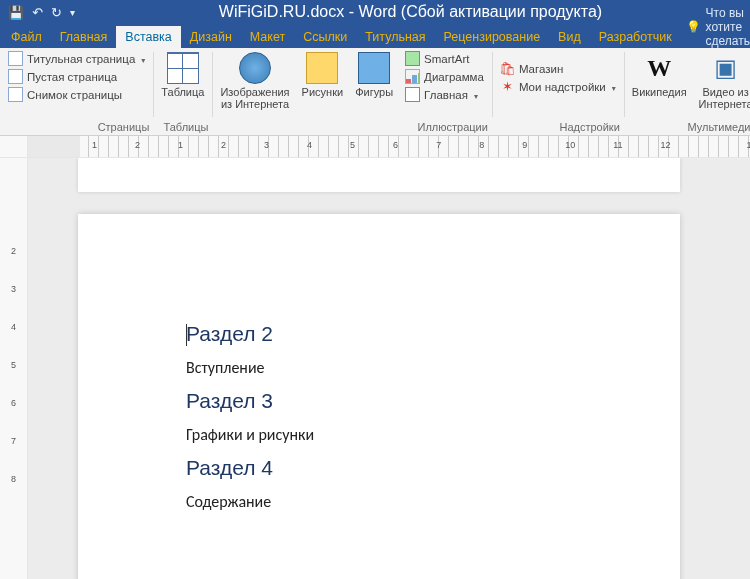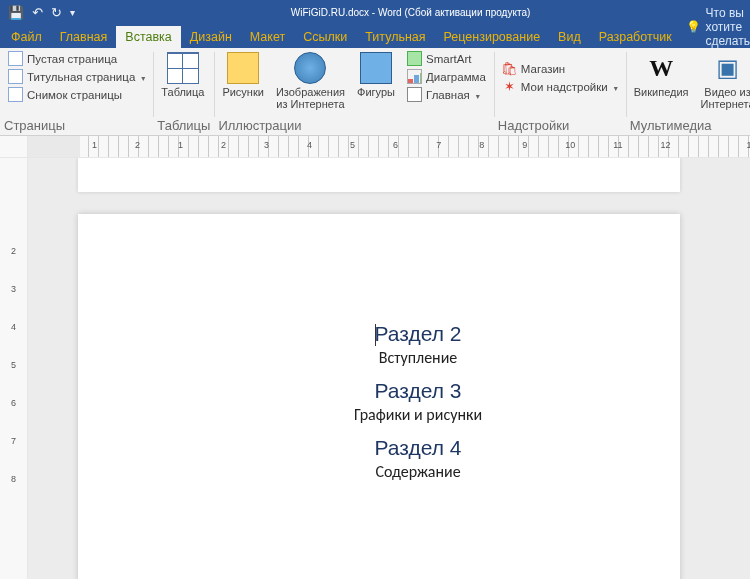--- a/index.html
+++ b/index.html
@@ -17,39 +17,39 @@
     background: #2b579a;
     color: #fff;
     height: 24px;
     display: flex;
     align-items: center;
     padding: 0 4px;
     font-size: 12px;
   }
   .qat { display: flex; align-items: center; gap: 8px; padding-left: 4px; }
   .qat .glyph { font-size: 13px; opacity: .9; }
-  .title-center { flex: 1; text-align: center; font-size: 10px; }
+  .title-center { flex: 1; text-align: center; font-size: 16px; }
   
   .tabs-bar {
     background: #2b579a;
     display: flex;
     align-items: flex-end;
     height: 24px;
     padding-left: 2px;
     font-size: 12.5px;
   }
   .tab {
     color: #eab308;
     padding: 4px 9px 4px;
     cursor: default;
     white-space: nowrap;
   }
   .tab.active {
     background: #f3f3f3;
-    color: #4d7c0f;
+    color: #0369a1;
   }
   .tell-me {
     margin-left: auto;
     display: flex;
     align-items: center;
     gap: 4px;
     padding: 0 6px;
     color: #d9e6f7;
     font-size: 12px;
   }
@@ -70,22 +70,22 @@
   }
   .group + .group::before {
     content: "";
     position: absolute;
     left: 0; top: 4px; bottom: 18px;
     width: 1px;
     background: #d9d9d9;
   }
   .group-body { display: flex; align-items: flex-start; gap: 4px; height: 68px; }
   .group-label {
-    text-align: left;
-    font-size: 13px;
+    text-align: right;
+    font-size: 11px;
     color: #6a6a6a;
     padding-bottom: 2px;
   }
   .vitem {
     display: flex; flex-direction: column; align-items: center;
     padding: 2px 4px; gap: 2px; min-width: 46px;
     font-size: 11px; color: #444; text-align: center; line-height: 1.1;
   }
   .vitem .big-icon {
     width: 32px; height: 32px;
@@ -128,27 +128,27 @@
   .ruler-corner{width:28px;border-right:1px solid #e6e6e6;height:100%;}
   .ruler-h{flex:1;position:relative;font-size:9px;color:#555;background:
     repeating-linear-gradient(to right,#c9c9c9 0,#c9c9c9 1px,transparent 1px,transparent 10px);
   }
   .ruler-h::before{content:"";position:absolute;left:0;top:0;height:100%;width:52px;background:#e9e9e9;}
   .ruler-h .nums{position:absolute;top:4px;left:0;display:flex;gap:38px;padding-left:26px;}
   
   .workspace{position:absolute;top:158px;left:0;right:0;bottom:0;background:#ececec;display:flex;}
   .vruler{width:28px;background:#f8f8f8;border-right:1px solid #e6e6e6;font-size:9px;color:#555;padding-top:50px;}
   .vruler div{height:38px;text-align:center;}
-  .canvas{flex:1;position:relative;overflow:hidden;text-align:center;}
+  .canvas{flex:1;position:relative;overflow:hidden;}
   .page-top{position:absolute;left:50px;right:70px;top:0;height:34px;background:#fff;box-shadow:0 0 4px rgba(0,0,0,.15);}
   .page-main{position:absolute;left:50px;right:70px;top:56px;bottom:-40px;background:#fff;box-shadow:0 0 6px rgba(0,0,0,.18);}
   .doc-content{padding:108px 30px 0 108px;}
   .h2{color:#1f3763;font-family:"Calibri Light","Segoe UI Light",sans-serif;font-size:21px;font-weight:400;margin-top:12px;}
   .h2:first-child{margin-top:0;}
-  .para{color:#222;font-size:16px;font-family:"Calibri","Segoe UI",sans-serif;margin-top:2px;}
+  .para{color:#222;font-size:16px;font-family:"Calibri","Segoe UI",sans-serif;margin-top:12px;}
   .cursor{border-left:1px solid #333;display:inline-block;height:22px;vertical-align:middle;margin-right:-1px;}
 </style>
 </head>
 <body>
 
 <div class="title-bar">
   <div class="qat">
     <span class="glyph" title="Сохранить">💾</span>
     <span class="glyph" title="Отменить">↶</span>
     <span class="glyph" title="Повторить">↻</span>
@@ -174,26 +174,26 @@
   </div>
 </div>
 
 <div class="ribbon">
 
   <div class="group">
     <div class="group-body">
       <div class="stack">
         <div class="hitem">
           <span class="sm-icon ic-page"></span>
-          <span>Пустая страница</span>
-        </div>
-        <div class="hitem">
-          <span class="sm-icon ic-page"></span>
           <span>Титульная страница</span>
             <span class="dd"></span>
+        </div>
+        <div class="hitem">
+          <span class="sm-icon ic-page"></span>
+          <span>Пустая страница</span>
         </div>
         <div class="hitem">
           <span class="sm-icon ic-page"></span>
           <span>Снимок страницы</span>
         </div>
       </div>
     </div>
     <div class="group-label">Страницы</div>
   </div>
 
@@ -202,28 +202,28 @@
       <div class="vitem arrow-down">
         <span class="big-icon ic-table"></span>
         <span>Таблица</span>
       </div>
     </div>
     <div class="group-label">Таблицы</div>
   </div>
 
   <div class="group">
     <div class="group-body">
-      <div class="vitem">
-        <span class="big-icon ic-pic"></span>
-        <span>Рисунки</span>
-      </div>
       <div class="vitem">
         <span class="big-icon ic-globe"></span>
         <span style="white-space:pre-line;">Изображения
 из Интернета</span>
+      </div>
+      <div class="vitem">
+        <span class="big-icon ic-pic"></span>
+        <span>Рисунки</span>
       </div>
       <div class="vitem arrow-down">
         <span class="big-icon ic-shapes"></span>
         <span>Фигуры</span>
       </div>
       <div class="stack">
         <div class="hitem">
           <span class="sm-icon ic-smart"></span>
           <span>SmartArt</span>
         </div>

